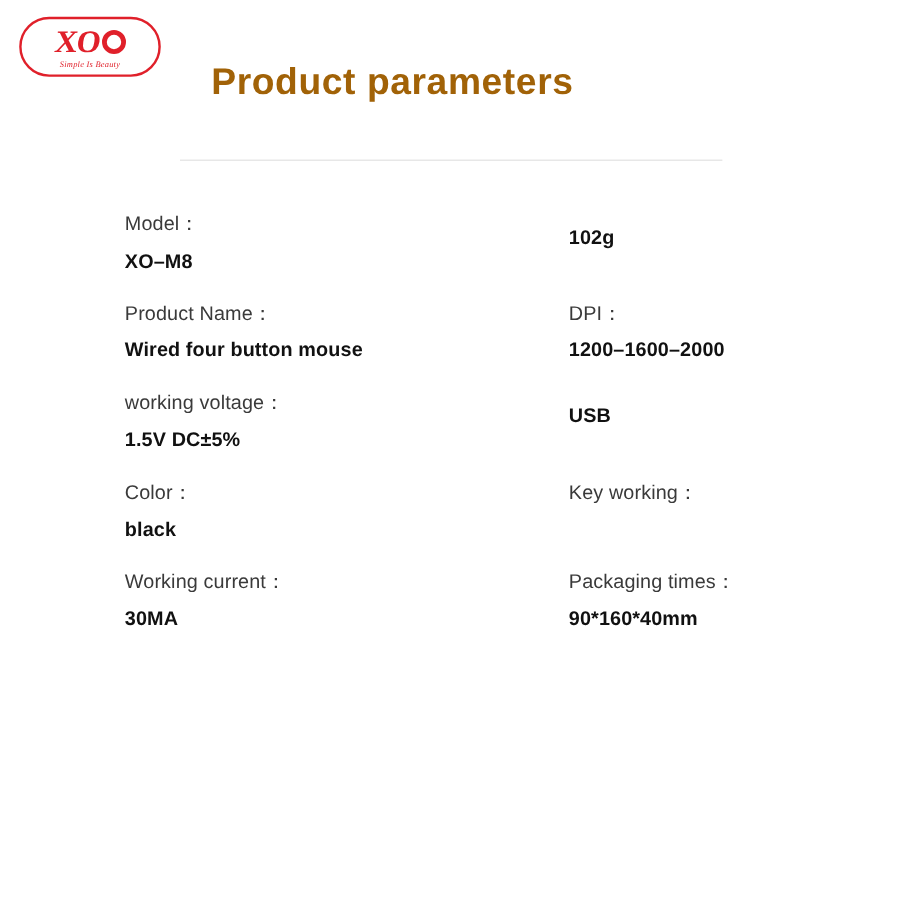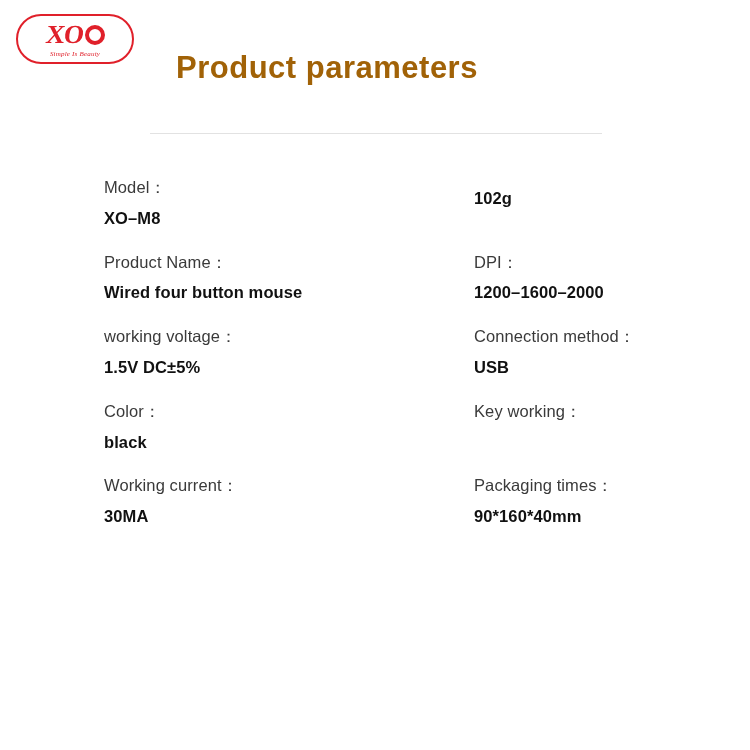--- a/index.html
+++ b/index.html
@@ -163,21 +163,20 @@
       <div class="spec-value">1200–1600–2000</div>
     </div>
 
 
     <div class="spec">
       <div class="spec-label">working voltage：</div>
       <div class="spec-value">1.5V DC±5%</div>
     </div>
 
     <div class="spec">
-      <div class="spec-label">Connection method：</div>
       <div class="spec-value">USB</div>
     </div>
 
     <div class="spec">
       <div class="spec-label">Color：</div>
       <div class="spec-value">black</div>
     </div>
 
     <div class="spec">
       <div class="spec-label">Key working：</div>

